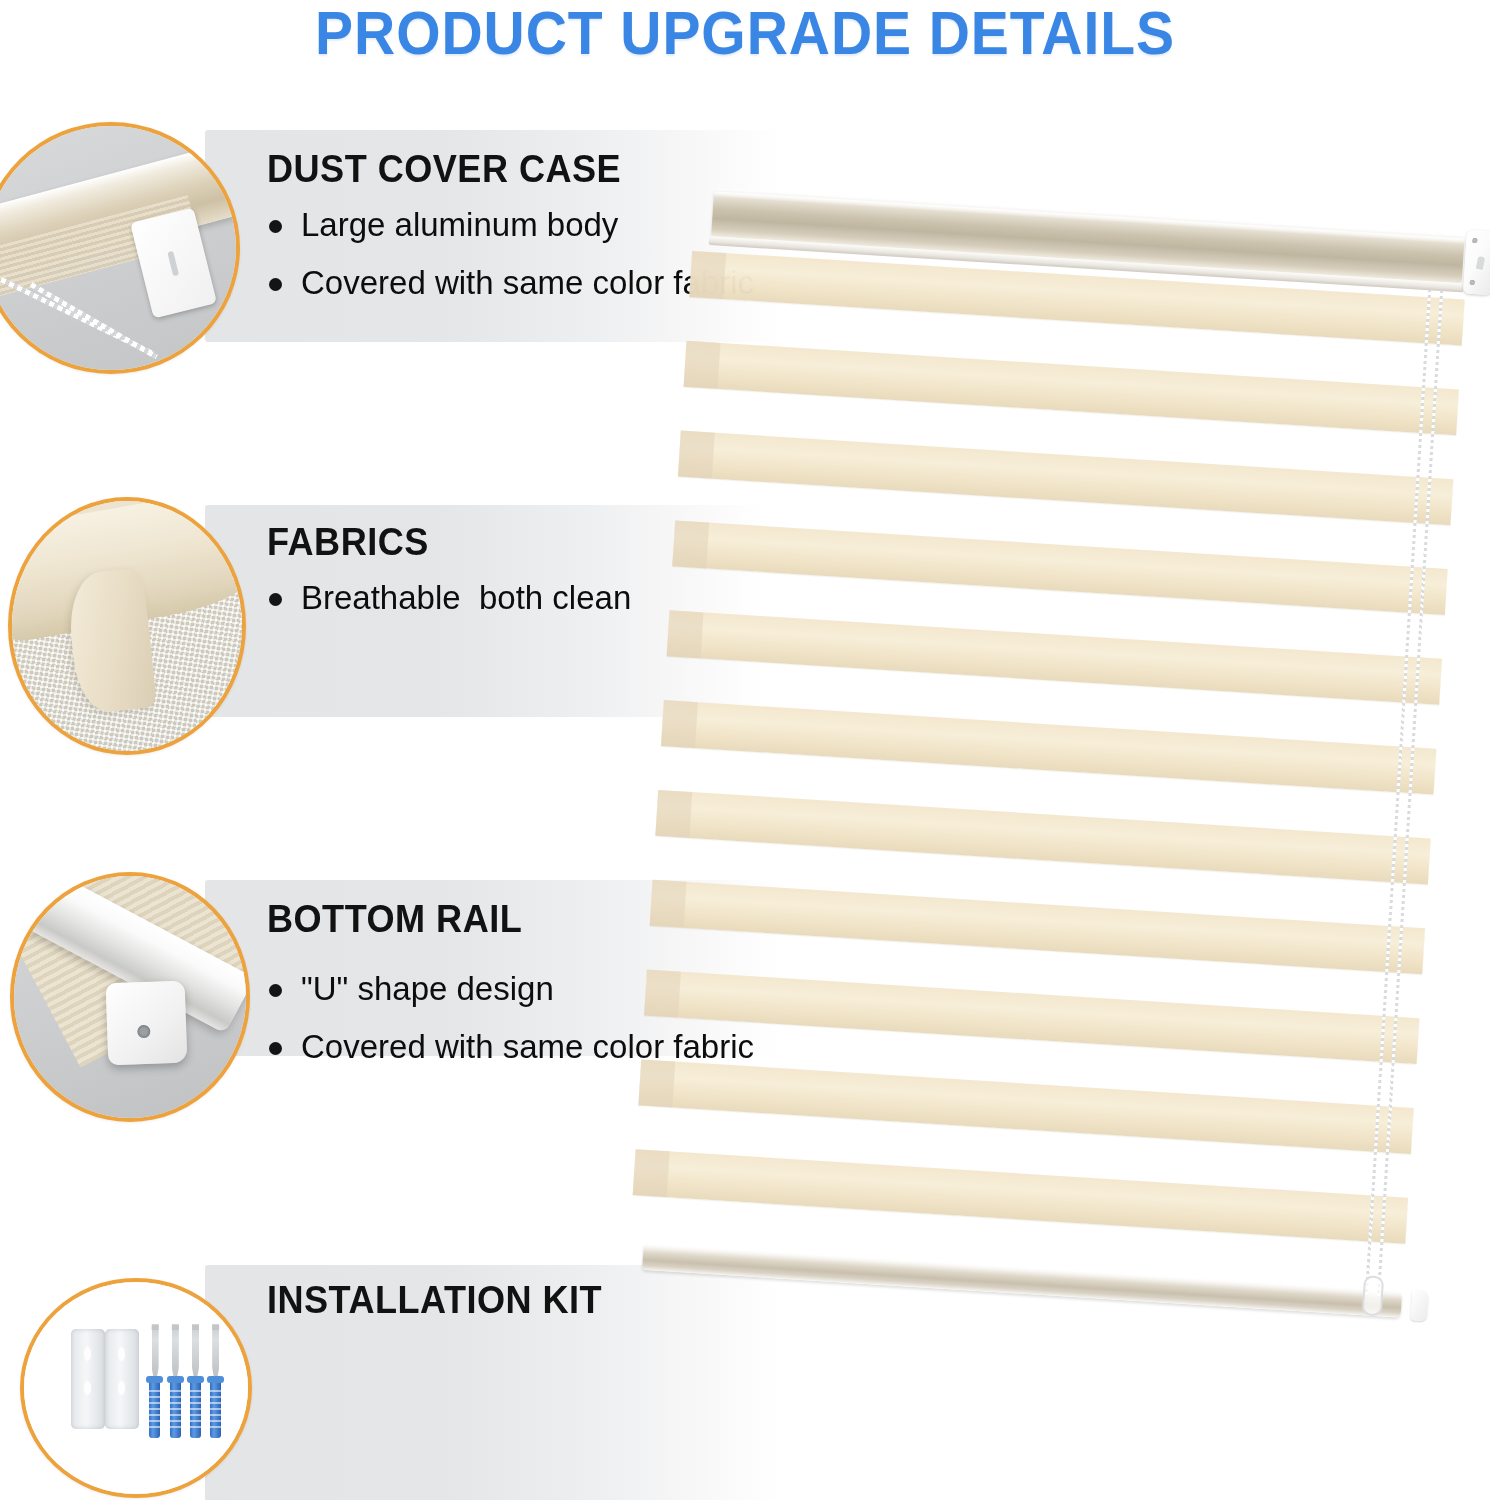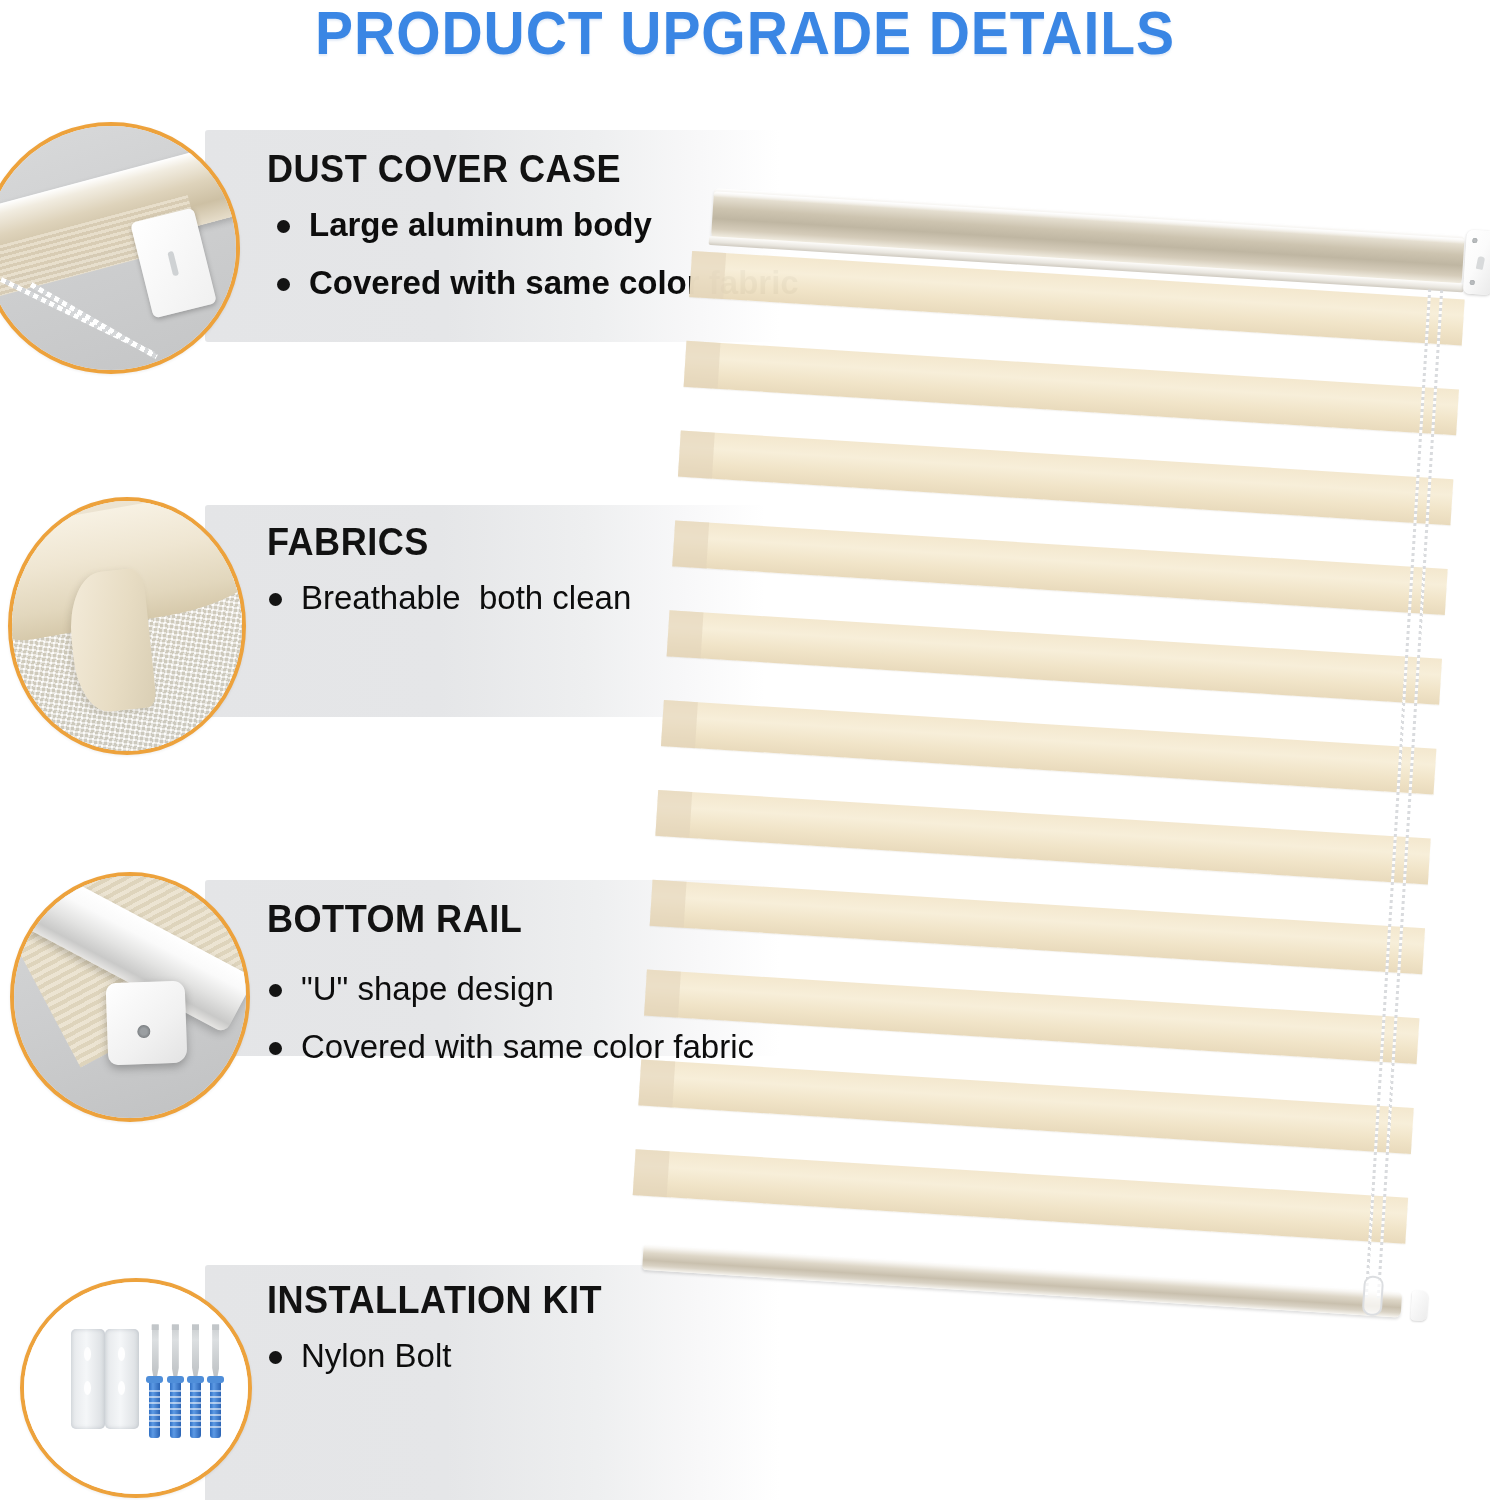--- a/index.html
+++ b/index.html
@@ -309,21 +309,21 @@
     background:repeating-linear-gradient(to bottom, rgba(255,255,255,.55) 0 2px, rgba(255,255,255,0) 2px 6px);
   }
 </style>
 </head>
 <body>
 
 <div class="title">PRODUCT UPGRADE DETAILS</div>
 
 <div class="panel" style="left:205px; top:130px; width:575px; height:212px;">
   <div class="ptitle" style="left:62px; top:18px;">DUST COVER CASE</div>
-  <ul style="left:70px; top:74px;font-weight:bold;">
+  <ul style="left:62px; top:74px;">
     <li>Large aluminum body</li>
     <li>Covered with same color fabric</li>
   </ul>
 </div>
 <div class="thumb t1" style="left:-18px; top:122px; width:258px; height:252px;">
   <div class="inner">
     <div class="rail"></div>
     <div class="fab"></div>
     <div class="cap">
         <i></i>
@@ -361,21 +361,20 @@
     <div class="bar"></div>
     <div class="cap3">
         <i></i>
       </div>
   </div>
 </div>
 
 <div class="panel" style="left:205px; top:1265px; width:575px; height:246px;">
   <div class="ptitle" style="left:62px; top:14px;">INSTALLATION KIT</div>
   <ul style="left:62px; top:70px;">
-    <li>Nylon Bolt</li>
   </ul>
 </div>
 <div class="thumb t4" style="left:20px; top:1278px; width:232px; height:220px;">
   <div class="inner">
     <div class="kit">
       <div class="bracket b1"></div>
       <div class="bracket b2"></div>
       <div class="screwpin" style="left:57%;"></div>
       <div class="screwpin" style="left:66%;"></div>
       <div class="screwpin" style="left:75%;"></div>

